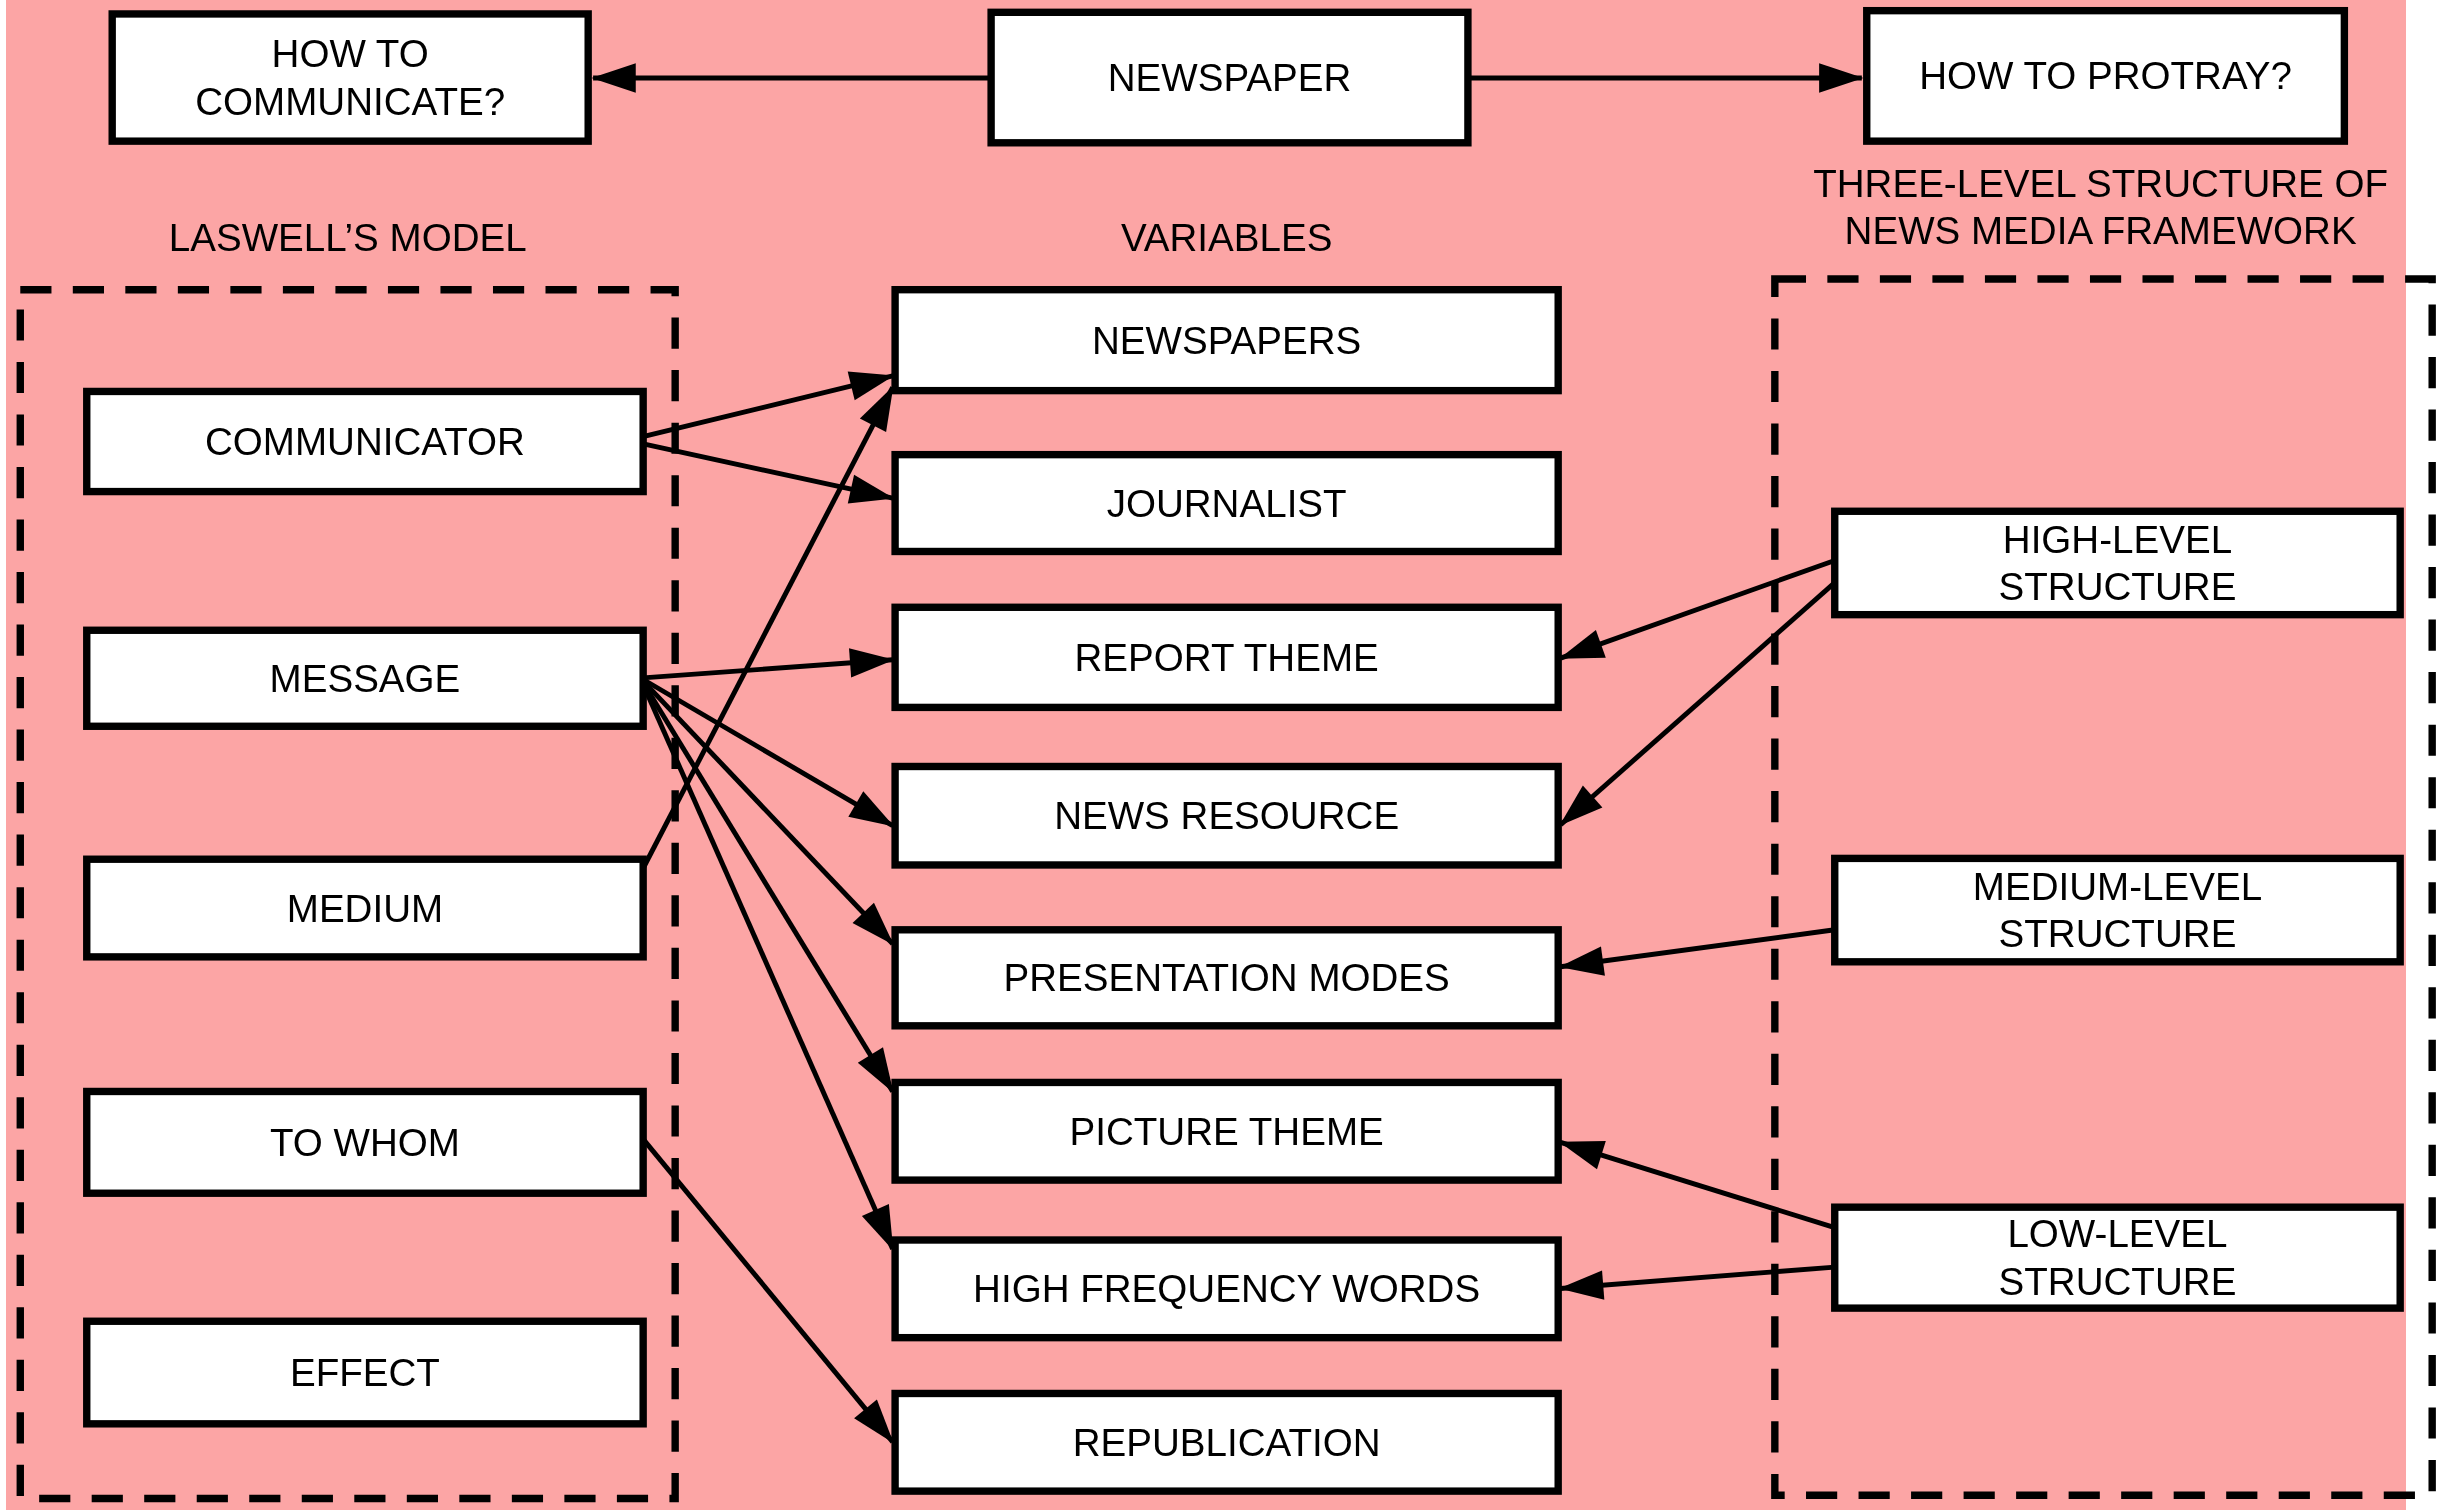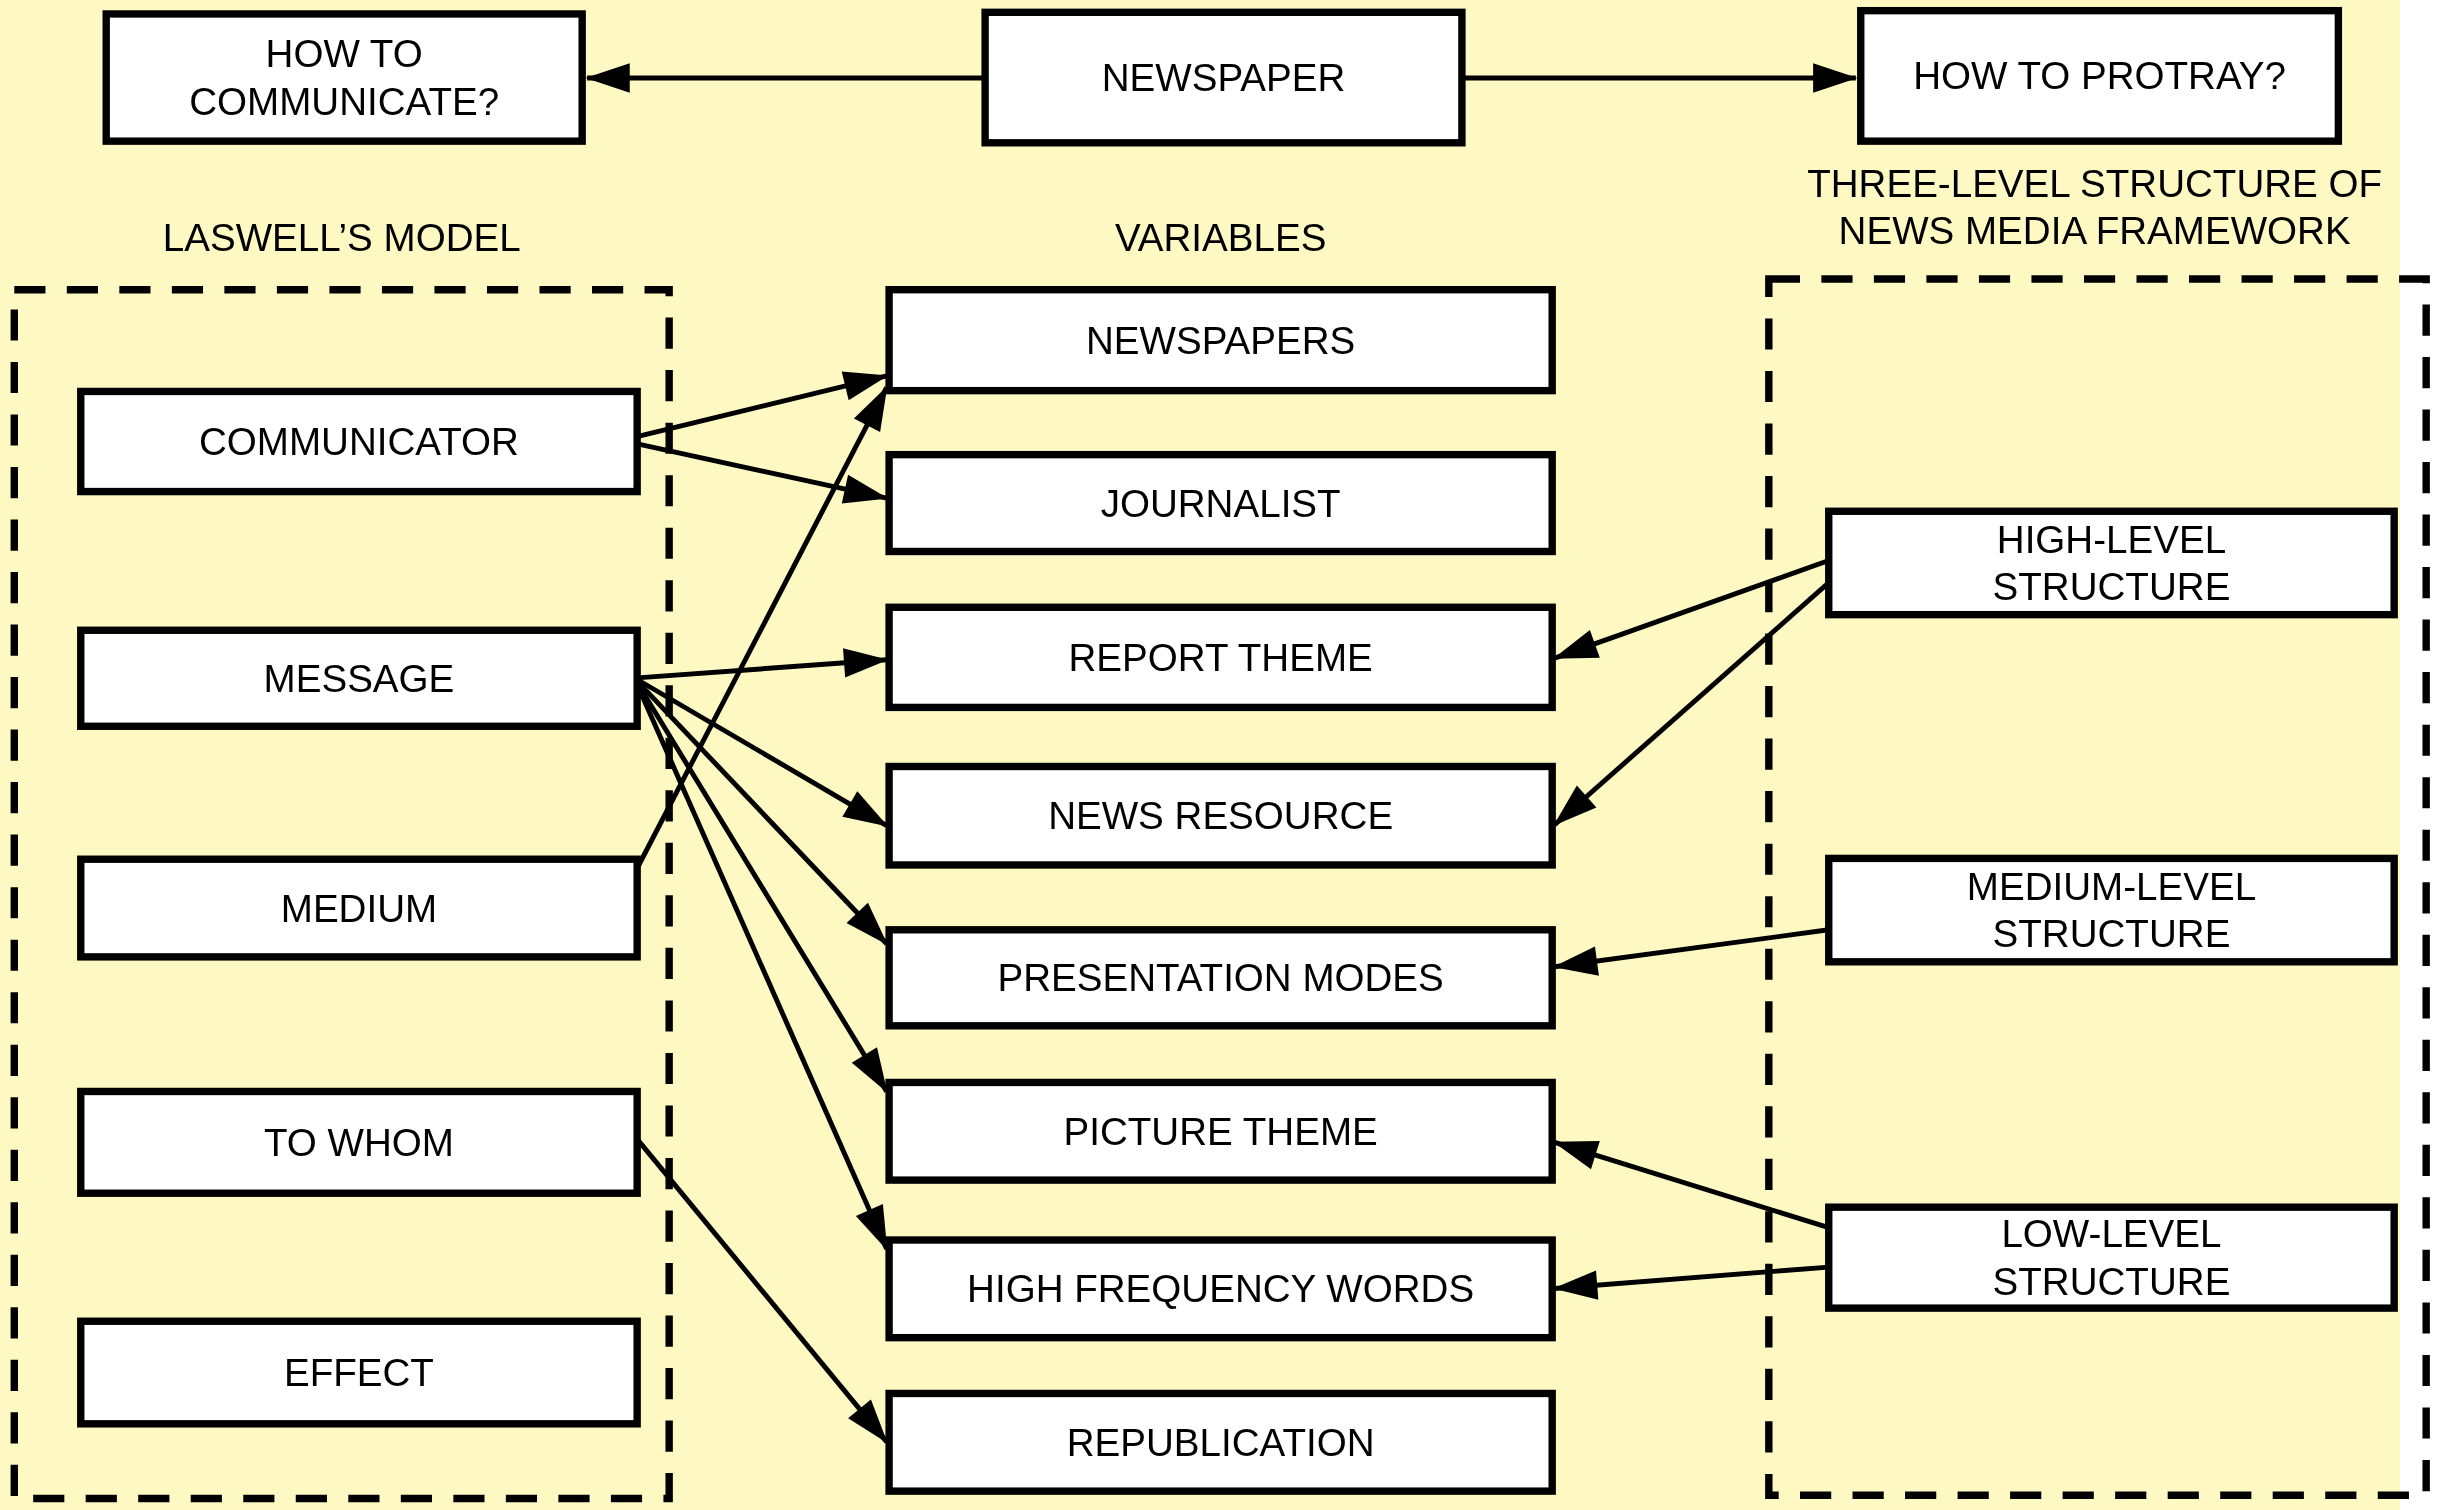--- a/index.html
+++ b/index.html
@@ -4,22 +4,23 @@
 <style>
   html, body {
     margin: 0;
     padding: 0;
     background: #ffffff;
   }
   .stage {
     position: relative;
     width: 2400px;
     height: 1510px;
-    background: #fef9c3;
+    background: #fca5a5;
     font-family: "Liberation Sans", sans-serif;
+    margin-left: 6px;
   }
   svg text {
     font-family: "Liberation Sans", sans-serif;
     fill: #000000;
   }
 </style>
 </head>
 <body>
 
 <div class="stage">

